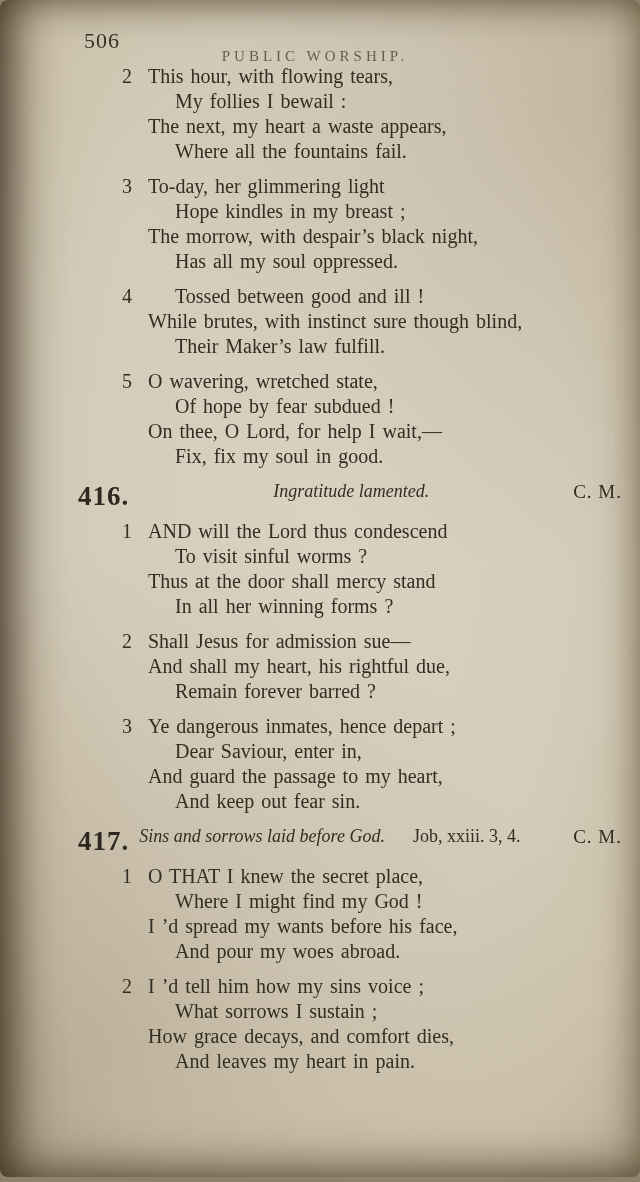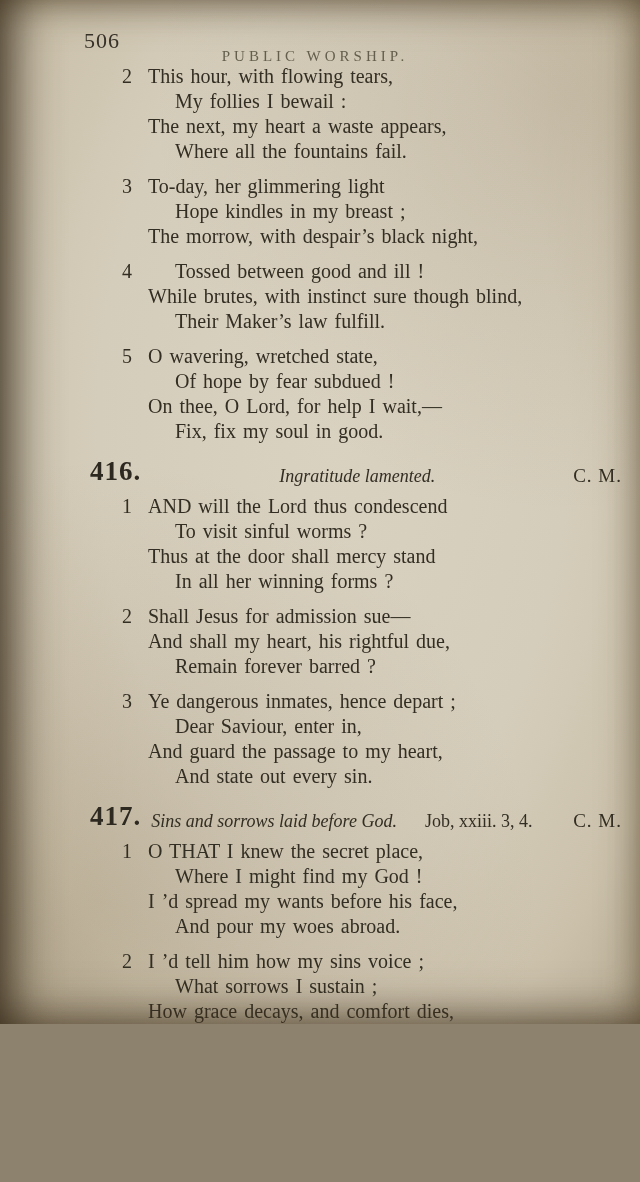--- a/index.html
+++ b/index.html
@@ -2,26 +2,27 @@
 <html><head>
 <meta charset="utf-8">
 <style>
   html,body{margin:0;padding:0;}
   body{
     width:640px;height:1182px;
     background:#8d826d;
     font-family:"Liberation Serif","DejaVu Serif",serif;
   }
   .page{
-    position:relative;width:640px;height:1024px;overflow:hidden;
+    position:relative;width:640px;height:1177px;overflow:hidden;
     color:#332e23;
     background:
       radial-gradient(circle at 15% 88%, rgba(130,110,80,.20), transparent 42%),
       radial-gradient(circle at 88% 10%, rgba(130,110,80,.16), transparent 38%),
       radial-gradient(ellipse at 52% 42%, #dad2c1 0%, #d5cdbb 50%, #cbc1ab 78%, #b4a890 100%);
+    border-radius: 8px;
   }
   .page::before{
     content:"";position:absolute;inset:0;pointer-events:none;z-index:5;
     box-shadow:
       inset 32px 0 48px -20px rgba(48,36,20,.82),
       inset -20px 0 38px -18px rgba(92,76,50,.55),
       inset 0 26px 42px -24px rgba(92,76,50,.55),
       inset 0 -30px 48px -24px rgba(70,56,36,.65);
   }
   .header{position:relative;height:54px;}
@@ -29,21 +30,21 @@
   .page-num{color:#38332a;}
   .running-title{
     position:absolute;left:0;right:10px;top:48px;text-align:center;
     font-size:15px;letter-spacing:4px;color:#55503f;opacity:.88;
   }
   .content{padding:10px 18px 0 78px;}
   .stanza{margin:0 0 10px 70px;font-size:20px;line-height:25px;word-spacing:2px;}
   .stanza .line{position:relative;white-space:nowrap;}
   .stanza .line.in{padding-left:27px;}
   .vnum{position:absolute;left:-26px;top:0;}
-  .hymn-head{display:flex;align-items:flex-end;margin:12px 0 7px 12px;}
+  .hymn-head{display:flex;align-items:flex-start;margin:12px 0 7px 0;}
   .hymn-num{font-weight:700;font-size:27px;letter-spacing:1px;color:#2d2820;}
   .hymn-head .title{font-style:italic;font-size:18px;}
   .head-center .title{flex:1;text-align:center;}
   .hymn-head .title.t2{margin-left:10px;}
   .scripture{font-size:18px;margin-left:28px;}
   .meter{font-size:19px;margin-left:auto;letter-spacing:1px;}
 </style>
 </head>
 <body>
 
@@ -59,20 +60,21 @@
       <div class="line"><span class="vnum">2</span><span>This hour, with flowing tears,</span></div>
       <div class="line in">My follies I bewail :</div>
       <div class="line">The next, my heart a waste appears,</div>
       <div class="line in">Where all the fountains fail.</div>
     </div>
 
     <div class="stanza">
       <div class="line"><span class="vnum">3</span><span>To-day, her glimmering light</span></div>
       <div class="line in">Hope kindles in my breast ;</div>
       <div class="line">The morrow, with despair’s black night,</div>
+      <div class="line in">Has all my soul oppressed.</div>
     </div>
 
     <div class="stanza">
       <div class="line"><span class="vnum">4</span></div>
       <div class="line in">Tossed between good and ill !</div>
       <div class="line">While brutes, with instinct sure though blind,</div>
       <div class="line in">Their Maker’s law fulfill.</div>
     </div>
 
     <div class="stanza">
@@ -98,21 +100,21 @@
     <div class="stanza">
       <div class="line"><span class="vnum">2</span><span>Shall Jesus for admission sue—</span></div>
       <div class="line">And shall my heart, his rightful due,</div>
       <div class="line in">Remain forever barred ?</div>
     </div>
 
     <div class="stanza">
       <div class="line"><span class="vnum">3</span><span>Ye dangerous inmates, hence depart ;</span></div>
       <div class="line in">Dear Saviour, enter in,</div>
       <div class="line">And guard the passage to my heart,</div>
-      <div class="line in">And state out every sin.</div>
+      <div class="line in">And keep out fear sin.</div>
     </div>
 
     <div class="hymn-head">
       <span class="hymn-num">417.</span>
       <span class="title t2">Sins and sorrows laid before God.</span>
       <span class="scripture">Job, xxiii. 3, 4.</span>
       <span class="meter">C. M.</span>
     </div>
 
     <div class="stanza">

